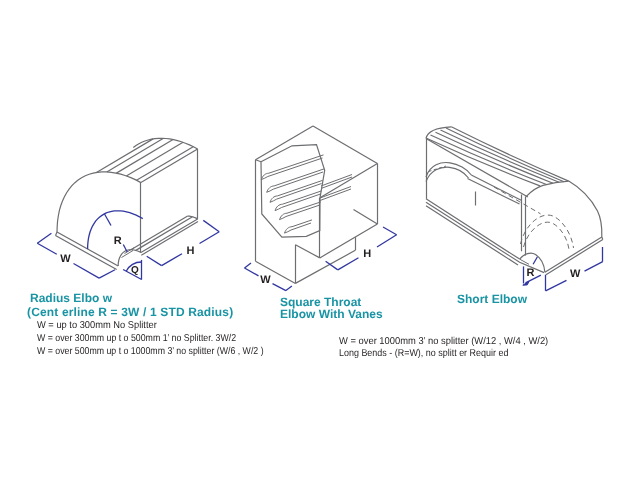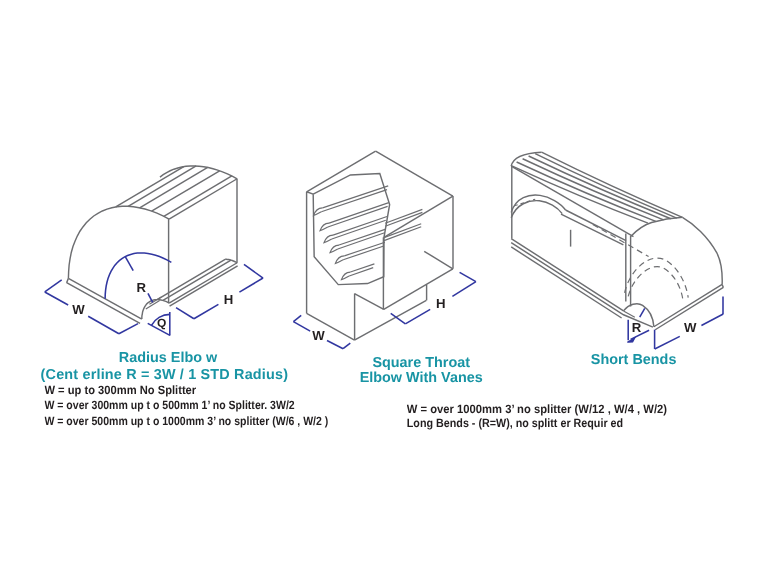--- a/index.html
+++ b/index.html
@@ -1,17 +1,17 @@
 <!DOCTYPE html>
 <html><head><meta charset="utf-8"><style>
 html,body{margin:0;padding:0;width:640px;height:480px;background:#ffffff;overflow:hidden}
 *{-webkit-font-smoothing:antialiased;text-rendering:geometricPrecision}
 body{font-family:"Liberation Sans",sans-serif;position:relative;-webkit-font-smoothing:antialiased}
-.hd{position:absolute;will-change:transform;color:#1894a4;font-weight:bold;font-size:12px;text-align:center;white-space:nowrap}
-.bk{position:absolute;will-change:transform;color:#231f20;font-size:10px;font-weight:bold;white-space:nowrap}
+.hd{position:absolute;will-change:transform;color:#1894a4;font-weight:bold;font-size:12px;text-align:left;white-space:nowrap}
+.bk{position:absolute;will-change:transform;color:#231f20;font-size:10px;font-weight:normal;white-space:nowrap}
 .bk span{display:inline-block;transform-origin:0 0}
 </style></head><body>
 <svg width="640" height="480" viewBox="0 0 640 480" style="position:absolute;left:0;top:0">
 <polyline fill="none" stroke="#6d6e71" stroke-width="1.2" points="57.0,232.0 57.2,226.3 57.6,220.8 58.4,215.5 59.4,210.4 60.8,205.5 62.5,201.0 64.4,196.7 66.6,192.7 69.1,189.1 71.9,185.7 74.9,182.7 78.1,180.0 81.6,177.8 85.3,175.8 89.2,174.3 93.2,173.1 97.5,172.3 101.9,171.9 106.5,171.9 111.2,172.3 115.9,173.1 120.8,174.2 125.8,175.7 130.8,177.6 135.8,179.9 140.9,182.6"></polyline>
 <line x1="57.00" y1="232.00" x2="118.18" y2="265.95" stroke="#6d6e71" stroke-width="1.2"></line>
 <line x1="55.50" y1="235.60" x2="116.68" y2="269.55" stroke="#6d6e71" stroke-width="1.2"></line>
 <line x1="57.00" y1="232.00" x2="55.50" y2="235.60" stroke="#6d6e71" stroke-width="1.2"></line>
 <line x1="140.50" y1="182.56" x2="140.50" y2="252.56" stroke="#6d6e71" stroke-width="1.2"></line>
 <polyline fill="none" stroke="#6d6e71" stroke-width="1.2" points="118.2,265.9 118.2,264.4 118.3,262.9 118.6,261.5 118.8,260.1 119.2,258.8 119.7,257.5 120.2,256.4 120.8,255.3 121.5,254.3 122.2,253.4 123.0,252.6 123.9,251.9 124.8,251.3 125.8,250.7 126.9,250.3 128.0,250.0 129.1,249.8 130.3,249.7 131.6,249.7 132.8,249.8 134.1,250.0 135.5,250.3 136.8,250.7 138.2,251.2 139.5,251.8 140.9,252.6"></polyline>
 <line x1="130.94" y1="249.66" x2="187.64" y2="216.06" stroke="#6d6e71" stroke-width="1.2"></line>
@@ -131,15 +131,15 @@
 <line x1="545.50" y1="274.70" x2="545.50" y2="290.80" stroke="#3137a0" stroke-width="1.3"></line>
 <line x1="545.60" y1="290.80" x2="566.50" y2="280.30" stroke="#3137a0" stroke-width="1.3"></line>
 <line x1="584.50" y1="271.20" x2="602.70" y2="261.70" stroke="#3137a0" stroke-width="1.3"></line>
 <line x1="602.50" y1="247.00" x2="602.50" y2="261.70" stroke="#3137a0" stroke-width="1.3"></line>
 <text x="530.5" y="276.4" font-family="Liberation Sans, sans-serif" font-size="11" font-weight="bold" fill="#231f20" text-anchor="middle" style="will-change:transform">R</text>
 <text x="575.3" y="276.8" font-family="Liberation Sans, sans-serif" font-size="11" font-weight="bold" fill="#231f20" text-anchor="middle" style="will-change:transform">W</text>
 </svg>
 <div class="hd" style="left:30px;top:290.5px;width:220px">Radius Elbo w</div>
 <div class="hd" style="left:27px;top:304.8px;width:220px;letter-spacing:0.15px">(Cent erline R = 3W / 1 STD Radius)</div>
 <div class="hd" style="left:280px;top:296px;width:142px;line-height:12.4px">Square Throat<br>Elbow With Vanes</div>
-<div class="hd" style="left:457px;top:292px;width:142px">Short Bends</div>
+<div class="hd" style="left:457px;top:292px;width:142px">Short Elbow</div>
 <div class="bk" style="left:37px;top:319.3px;line-height:13.0px"><span style="transform:scaleX(0.931)">W = up to 300mm No Splitter</span><br><span style="transform:scaleX(0.878)">W = over 300mm up t o 500mm 1’ no Splitter. 3W/2</span><br><span style="transform:scaleX(0.877)">W = over 500mm up t o 1000mm 3’ no splitter (W/6 , W/2 )</span></div>
 <div class="bk" style="left:338.5px;top:336px;line-height:12.4px"><span style="transform:scaleX(0.937)">W = over 1000mm 3’ no splitter (W/12 , W/4 , W/2)</span><br><span style="transform:scaleX(0.895)">Long Bends - (R=W), no splitt er Requir ed</span></div>
 
 </body></html>

